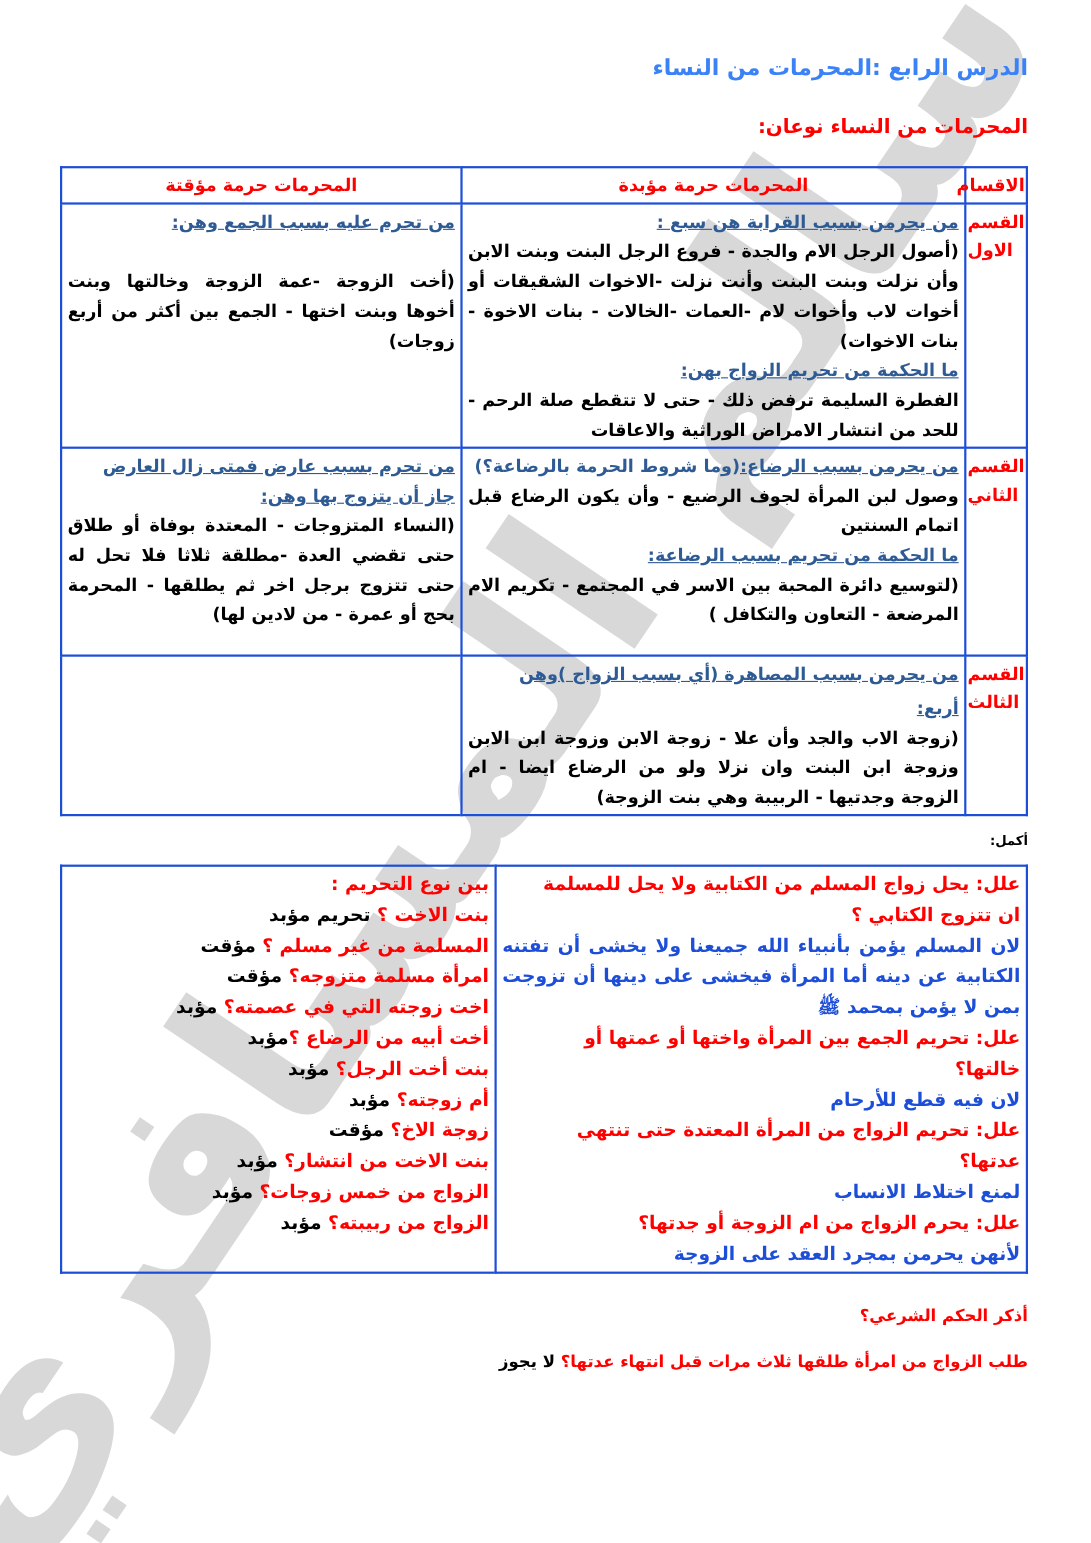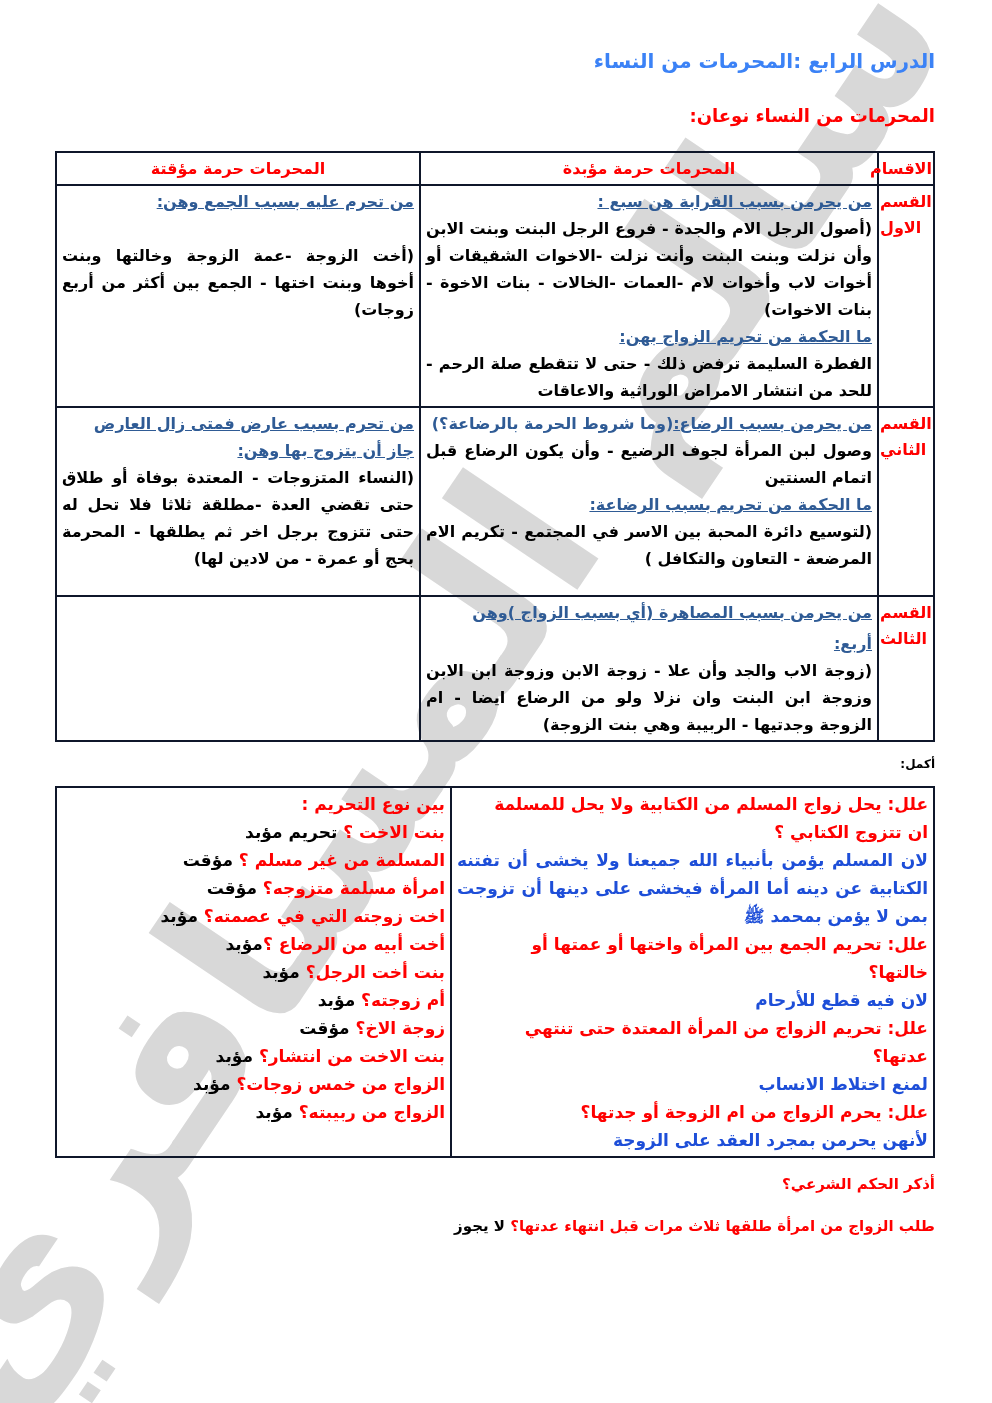--- a/index.html
+++ b/index.html
@@ -38,21 +38,21 @@
   }
   table{
     border-collapse:collapse;
     table-layout:fixed;
     width:878px;
     background:transparent;
   }
   .t1{margin-top:22px;}
   .t2{margin-top:10px;}
   td,th{
-    border:2px solid #0f172a;
+    border:2px solid #1d4ed8;
     vertical-align:top;
     padding:2px 5px;
     text-align:right;
   }
   .t1 th{
     color:#ff0000;font-size:16px;line-height:27px;
     text-align:center;white-space:nowrap;padding:2px 1px;
   }
   .r-head{height:32px;}
   .r1{height:216px;}
@@ -70,21 +70,21 @@
   .gap-top{margin-top:27px;}
   .small-gap{margin-top:4px;}
   .akmal{
     margin-top:10px;font-size:12px;line-height:24px;text-align:right;
   }
   .t2 .cell{font-size:17px;line-height:28px;}
   .rq{color:#ff0000;}
   .ans{color:#000;}
   .reason-q{color:#ff0000;margin-left:23px;}
   .reason-a{color:#1d4ed8;text-align:justify;}
-  .rulings{margin-top:16px;font-size:15px;line-height:21px;}
+  .rulings{margin-top:28px;font-size:15px;line-height:21px;}
   .rulings-header{color:#ff0000;text-align:right;}
   .ruling-line{margin-top:21px;text-align:right;}
 </style>
 </head>
 <body>
 
 <div class="page">
 
   <div class="watermark">سالم المسافري</div>
 

